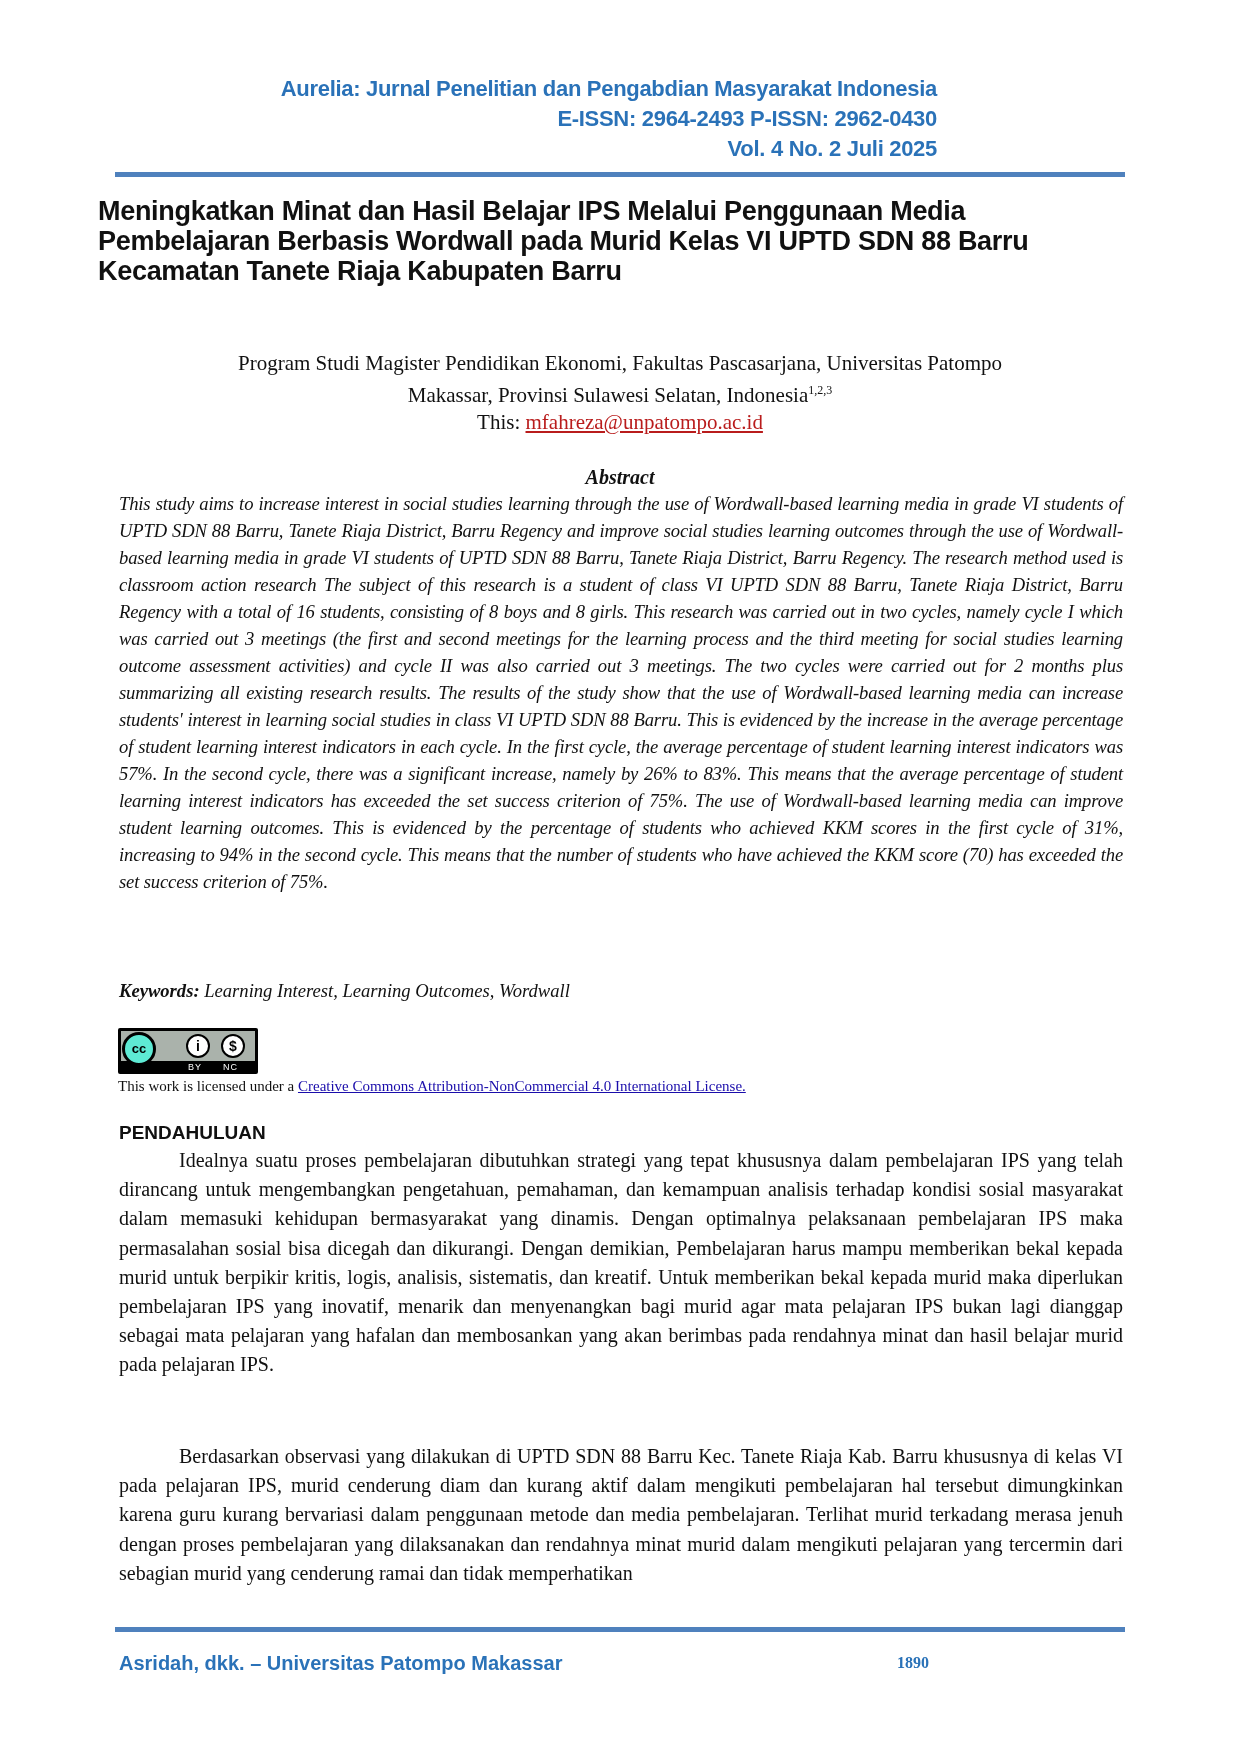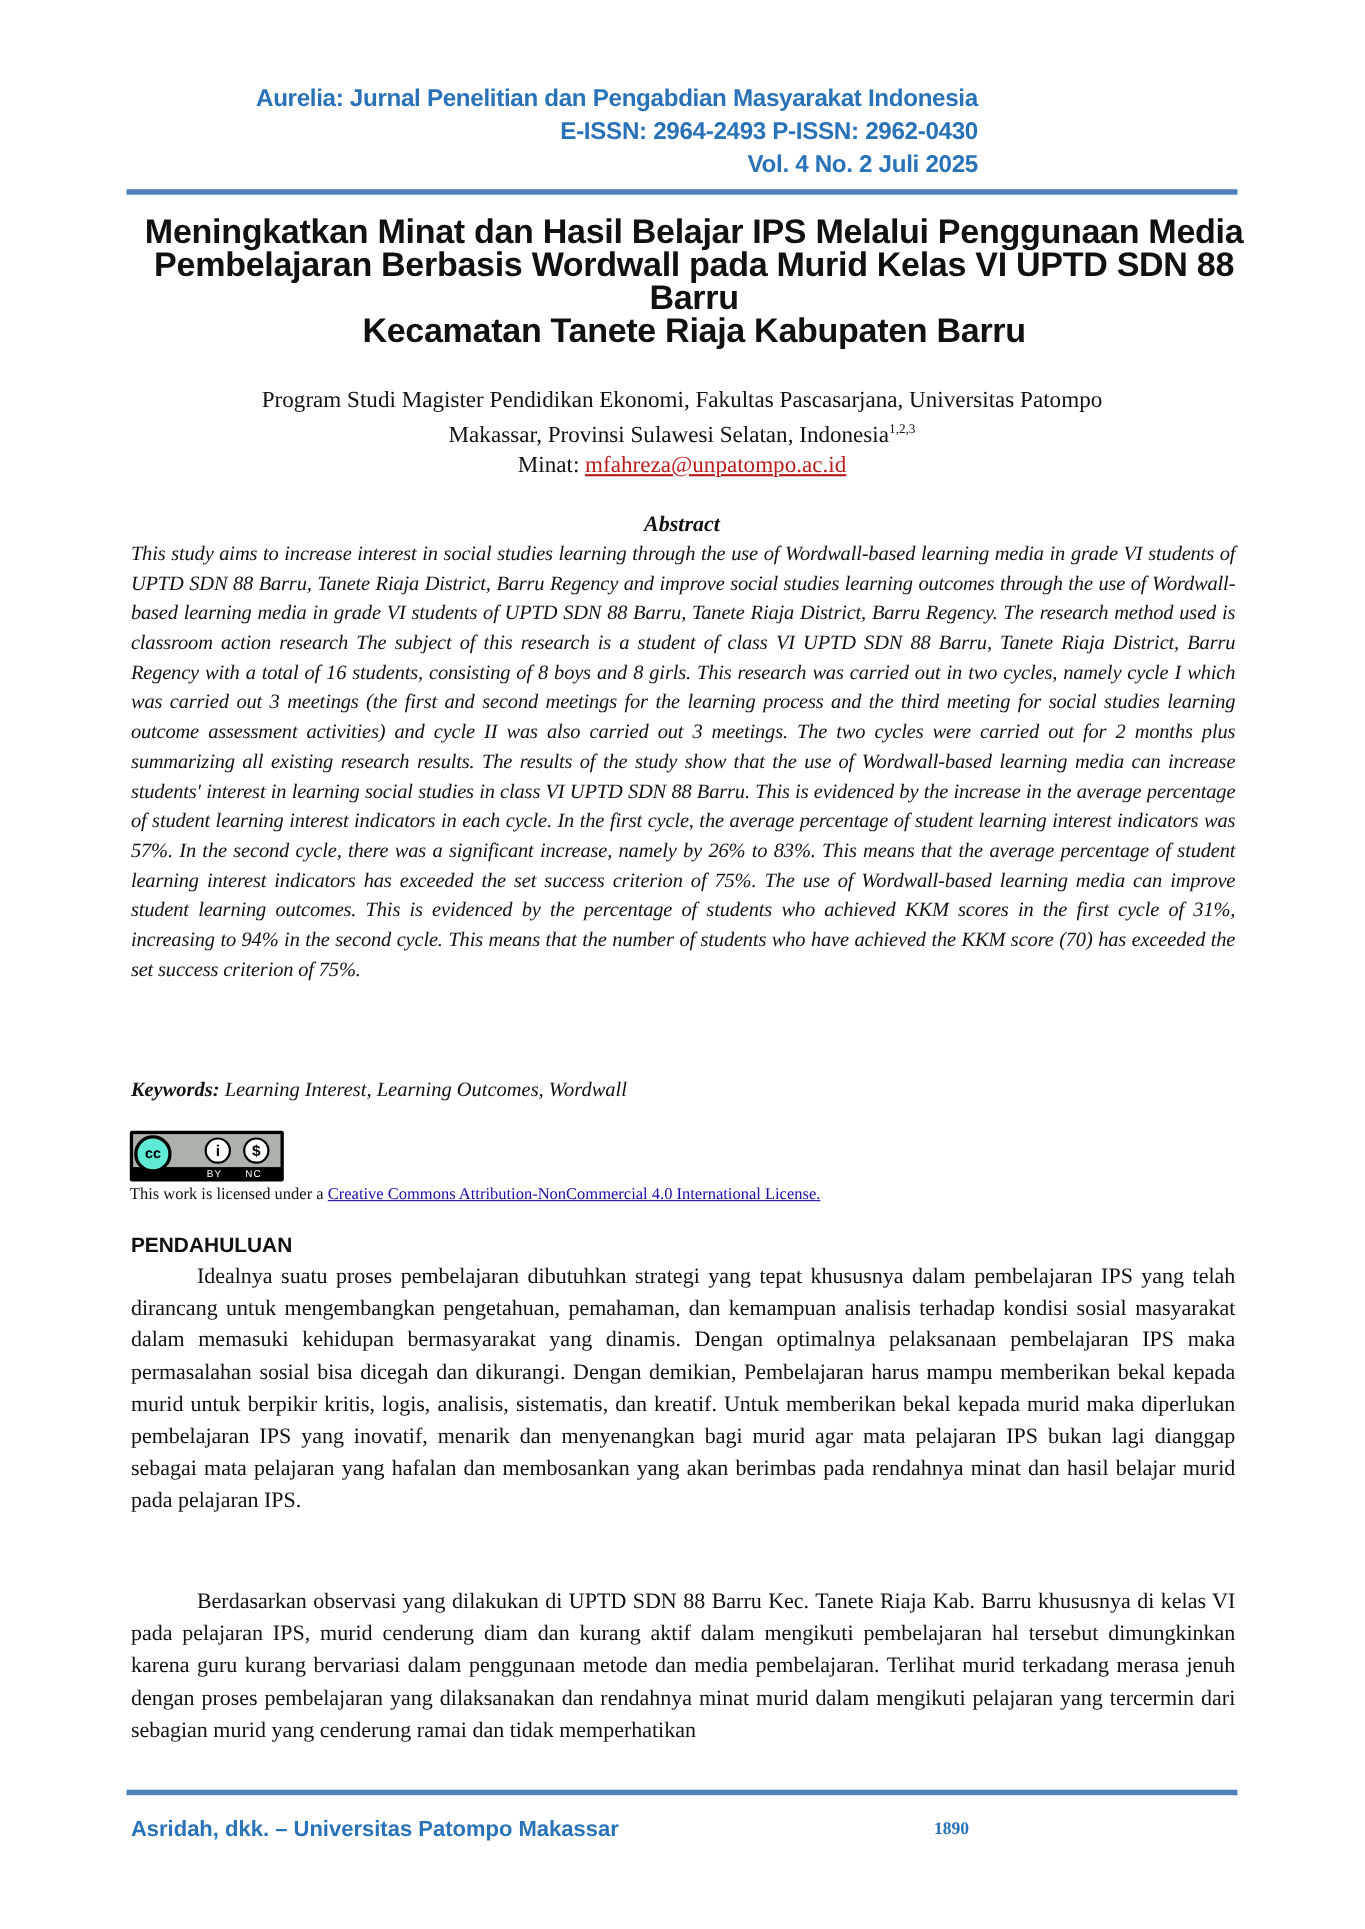--- a/index.html
+++ b/index.html
@@ -1,26 +1,26 @@
 <!DOCTYPE html>
 <html><head>
 <meta charset="utf-8">
 <style>
   html, body { margin: 0; padding: 0; background: #ffffff; }
   body { width: 1241px; height: 1754px; position: relative; overflow: hidden; font-family: "Liberation Serif", serif; color: #111; }
-  .page { position: absolute; left: 0; top: 0; width: 999px; height: 1754px; }
+  .page { position: absolute; left: 0; top: 0; width: 999px; height: 1754px; padding-left: 48px; }
 
   .journal-header { position: absolute; right: 110px; top: 74px; text-align: right; color: #2a72b8; font-family: "Liberation Sans", sans-serif; font-weight: bold; }
   .journal-header div { font-size: 22px; line-height: 30px; letter-spacing: -0.3px; }
 
   .rule { position: absolute; left: 115px; width: 1010px; height: 5px; background: #4f81bd; }
   .rule.top { top: 172px; }
   .rule.bottom { top: 1627px; }
 
-  .title { position: absolute; left: 126px; width: 1010px; top: 196px; text-align: center; font-family: "Liberation Sans", sans-serif; font-weight: bold; font-size: 31px; line-height: 30px; color: #111; letter-spacing: -0.3px; }
+  .title { position: absolute; left: 98px; width: 1010px; top: 196px; text-align: left; font-family: "Liberation Sans", sans-serif; font-weight: bold; font-size: 27px; line-height: 30px; color: #111; letter-spacing: -0.3px; }
 
   .authors { position: absolute; left: 115px; width: 1010px; top: 320px; text-align: center; font-family: "Liberation Sans", sans-serif; font-weight: bold; font-size: 20px; line-height: 28px; }
   .authors sup { font-size: 12px; font-weight: normal; }
 
   .affil { position: absolute; left: 115px; width: 1010px; top: 350px; text-align: center; font-size: 21px; line-height: 27px; }
   .affil sup { font-size: 12px; }
   .affil a { color: #b91c1c; text-decoration: underline; }
 
   .abstract-head { position: absolute; left: 115px; width: 1010px; top: 464px; text-align: center; font-weight: bold; font-style: italic; font-size: 20px; line-height: 26px; }
   .abstract-body { position: absolute; left: 119px; width: 1004px; top: 490px; font-style: italic; font-size: 18.6px; line-height: 27px; text-align: justify; letter-spacing: -0.15px; }
@@ -65,21 +65,21 @@
   <div class="title">
     <div>Meningkatkan Minat dan Hasil Belajar IPS Melalui Penggunaan Media</div>
     <div>Pembelajaran Berbasis Wordwall pada Murid Kelas VI UPTD SDN 88 Barru</div>
     <div>Kecamatan Tanete Riaja Kabupaten Barru</div>
   </div>
 
 
   <div class="affil">
     <div>Program Studi Magister Pendidikan Ekonomi, Fakultas Pascasarjana, Universitas Patompo</div>
     <div><span>Makassar, Provinsi Sulawesi Selatan, Indonesia</span><sup>1,2,3</sup></div>
-    <div><span>Minat: </span><a>mfahreza@unpatompo.ac.id</a></div>
+    <div><span>This: </span><a>mfahreza@unpatompo.ac.id</a></div>
   </div>
 
   <div class="abstract-head">Abstract</div>
   <div class="abstract-body">This study aims to increase interest in social studies learning through the use of Wordwall-based learning media in grade VI students of UPTD SDN 88 Barru, Tanete Riaja District, Barru Regency and improve social studies learning outcomes through the use of Wordwall-based learning media in grade VI students of UPTD SDN 88 Barru, Tanete Riaja District, Barru Regency. The research method used is classroom action research The subject of this research is a student of class VI UPTD SDN 88 Barru, Tanete Riaja District, Barru Regency with a total of 16 students, consisting of 8 boys and 8 girls. This research was carried out in two cycles, namely cycle I which was carried out 3 meetings (the first and second meetings for the learning process and the third meeting for social studies learning outcome assessment activities) and cycle II was also carried out 3 meetings. The two cycles were carried out for 2 months plus summarizing all existing research results. The results of the study show that the use of Wordwall-based learning media can increase students' interest in learning social studies in class VI UPTD SDN 88 Barru. This is evidenced by the increase in the average percentage of student learning interest indicators in each cycle. In the first cycle, the average percentage of student learning interest indicators was 57%. In the second cycle, there was a significant increase, namely by 26% to 83%. This means that the average percentage of student learning interest indicators has exceeded the set success criterion of 75%. The use of Wordwall-based learning media can improve student learning outcomes. This is evidenced by the percentage of students who achieved KKM scores in the first cycle of 31%, increasing to 94% in the second cycle. This means that the number of students who have achieved the KKM score (70) has exceeded the set success criterion of 75%.</div>
   <div class="keywords"><b>Keywords:</b><span> Learning Interest, Learning Outcomes, Wordwall</span></div>
 
   <div class="cc-badge">
     <div class="gray"></div>
     <div class="cc-circle">cc</div>
     <div class="by-circle">i</div>

